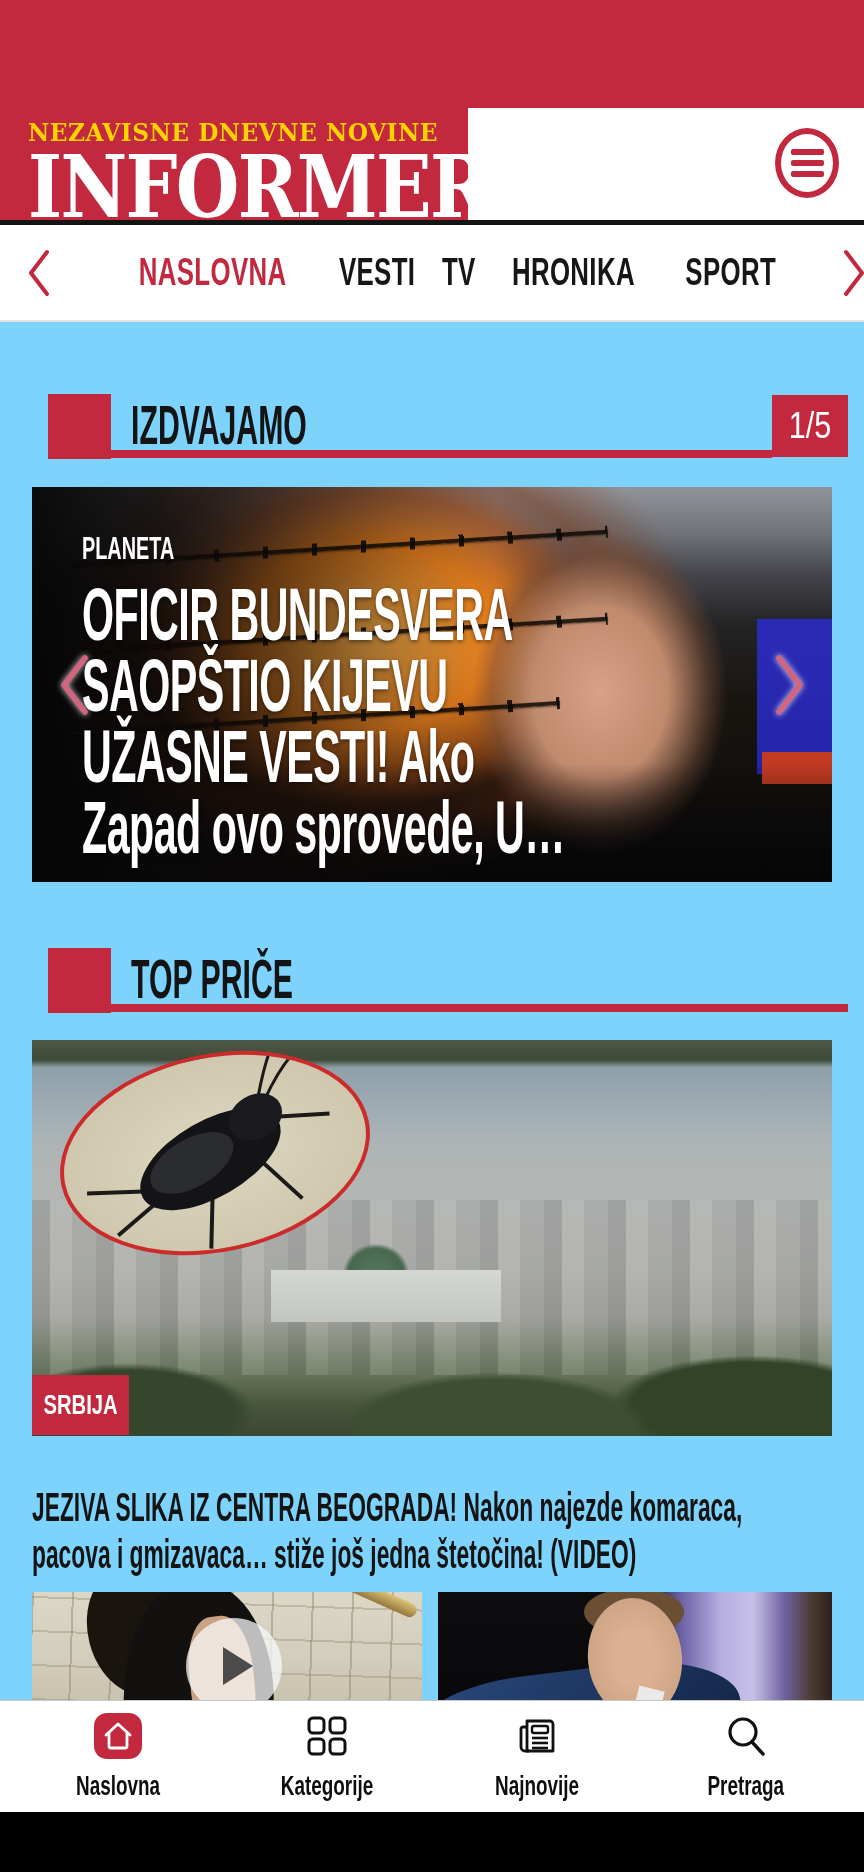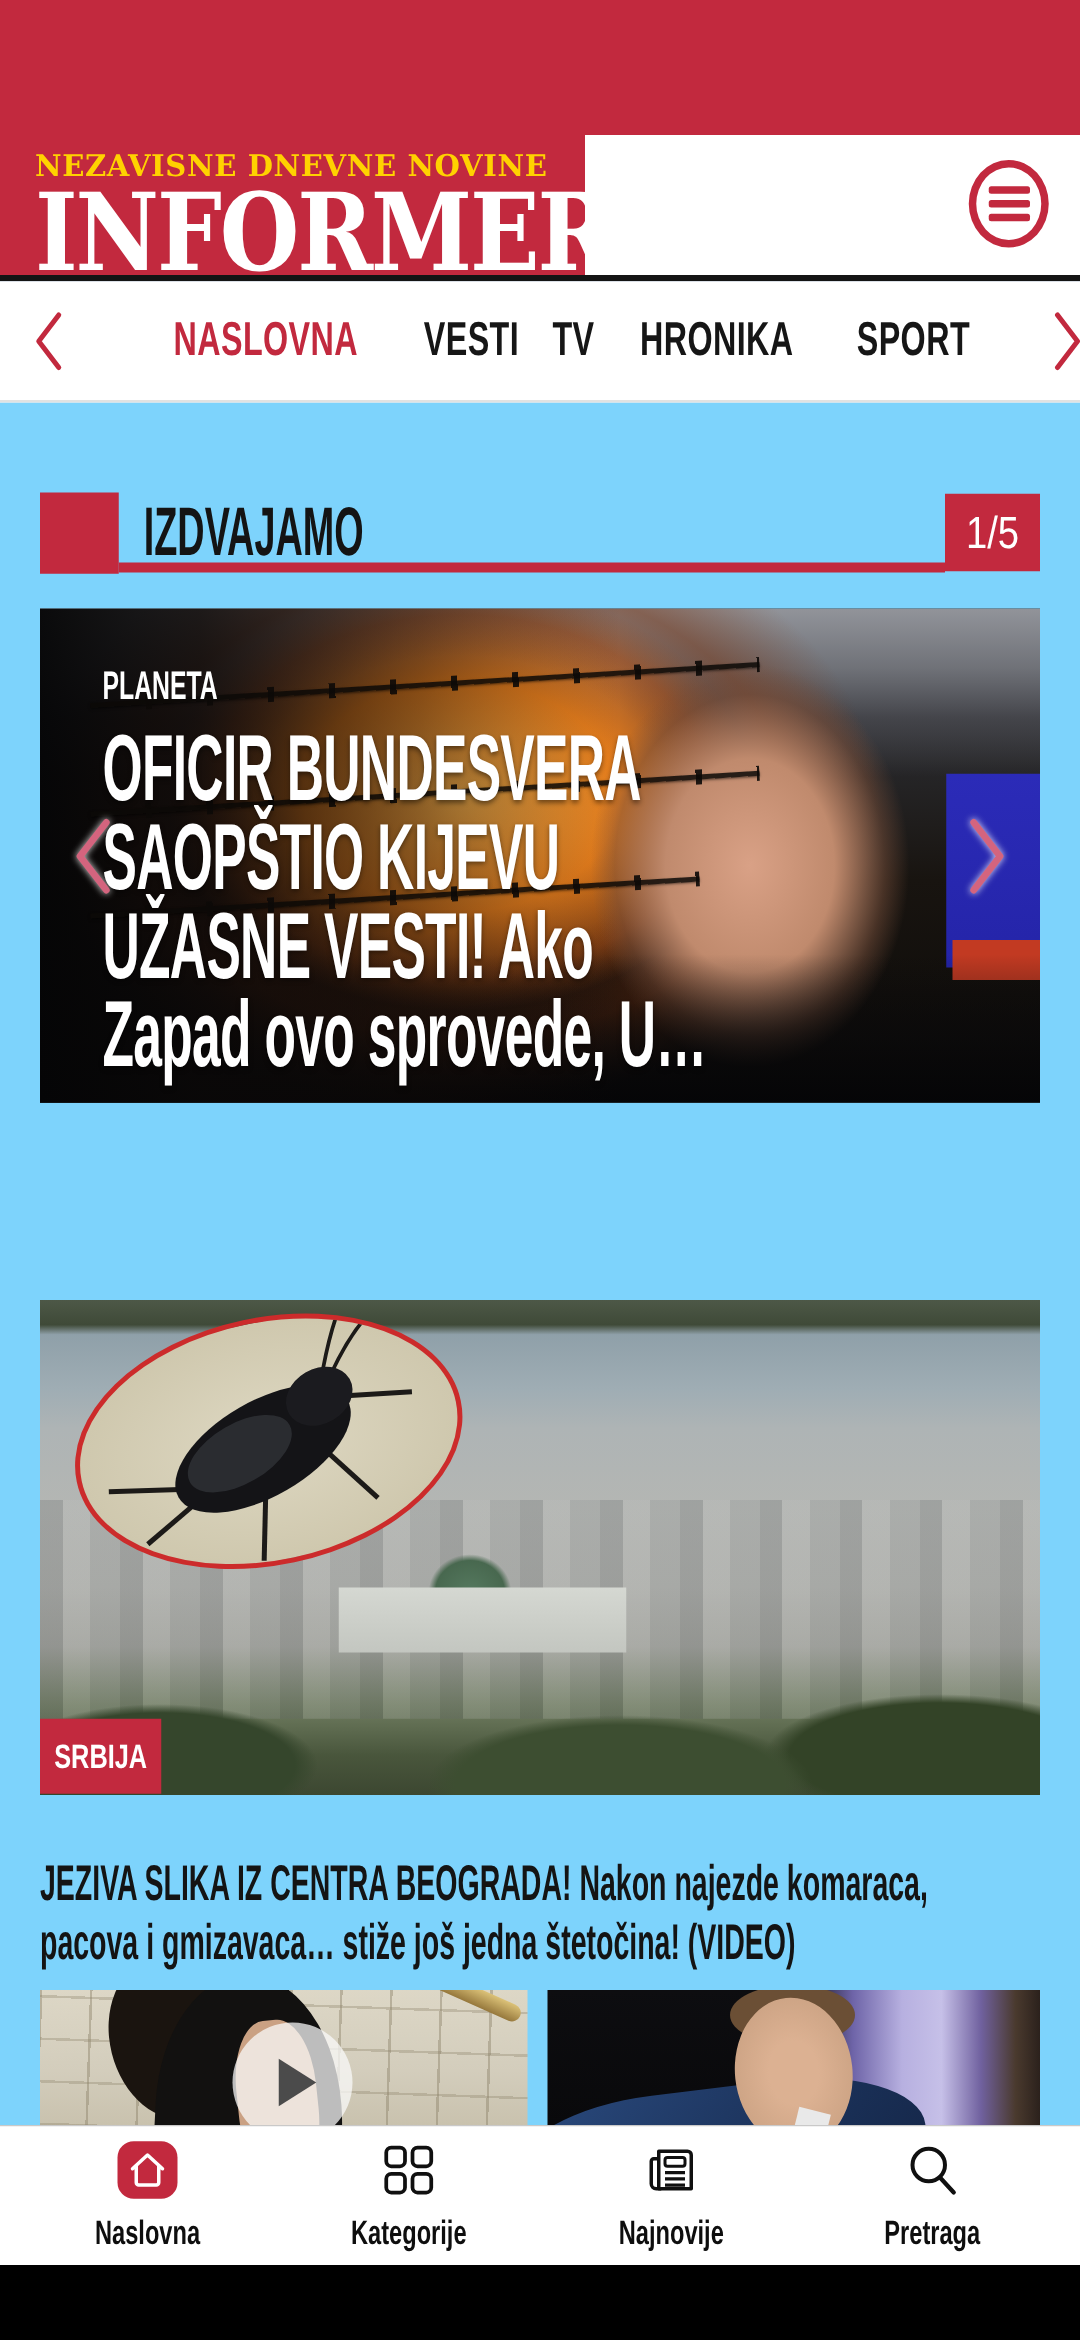--- a/index.html
+++ b/index.html
@@ -24,21 +24,21 @@
   
   .tabbar { position:absolute; left:0; top:225px; width:864px; height:97px; background:#fff;
             border-bottom:2px solid #e2e2e2; display:flex; align-items:center; padding:0 26px; }
   .tabs { flex:1; display:flex; justify-content:space-between; align-items:center; padding:0 44px 0 52px; }
   .tab { font-size:38px; font-weight:bold; color:#161616; letter-spacing:.5px;
          transform:scaleX(.68); display:inline-block; white-space:nowrap; cursor:pointer; }
   .tab.active { color:#c2293e; }
   .tab-arrow { width:26px; height:50px; flex:0 0 auto; cursor:pointer; }
 
   
-  .sec-head { position:absolute; left:32px; width:800px; height:65px; }
+  .sec-head { position:absolute; left:48px; width:800px; height:65px; }
   .sec-square { position:absolute; left:0; top:0; width:63px; height:65px; background:#c2293e; }
   .sec-line { position:absolute; left:63px; right:0; bottom:1px; height:8px; background:#c2293e; }
   .sec-line.short { right:76px; }
   .sec-title { position:absolute; left:83px; top:0; font-size:55px; line-height:62px; font-weight:bold;
                color:#141414; transform:scaleX(.55); transform-origin:0 50%; white-space:nowrap; letter-spacing:0; }
   .sec-counter { position:absolute; right:0; top:1px; width:76px; height:62px; background:#c2293e;
                  color:#fff; display:flex; align-items:center; justify-content:center; font-size:36px; }
   .sec-counter span { transform:scaleX(.85); display:inline-block; }
 
   
@@ -193,20 +193,25 @@
         <polyline points="29,5 8,32 29,59" fill="none" stroke="#d4647e" stroke-width="5.5" stroke-linecap="round" stroke-linejoin="round"></polyline>
       </svg>
     </div>
     <div class="car-btn next">
       <svg width="36" height="64" viewBox="0 0 36 64">
         <polyline points="7,5 28,32 7,59" fill="none" stroke="#d4647e" stroke-width="5.5" stroke-linecap="round" stroke-linejoin="round"></polyline>
       </svg>
     </div>
   </div>
 
+  <div class="sec-head" style="top:948px;">
+    <div class="sec-square"></div>
+    <div class="sec-line"></div>
+    <div class="sec-title">TOP PRIČE</div>
+  </div>
 
   <div class="bg-card">
     <div class="roach-oval">
       <svg width="306" height="190" viewBox="0 0 306 190">
         <g transform="rotate(-18 153 95)">
           <line x1="78" y1="96" x2="22" y2="66" stroke="#1c1a18" stroke-width="4"></line>
           <line x1="82" y1="108" x2="28" y2="118" stroke="#1c1a18" stroke-width="4"></line>
           <line x1="130" y1="130" x2="102" y2="176" stroke="#1c1a18" stroke-width="4"></line>
           <line x1="190" y1="128" x2="206" y2="178" stroke="#1c1a18" stroke-width="4"></line>
           <line x1="216" y1="90" x2="272" y2="118" stroke="#1c1a18" stroke-width="4"></line>

